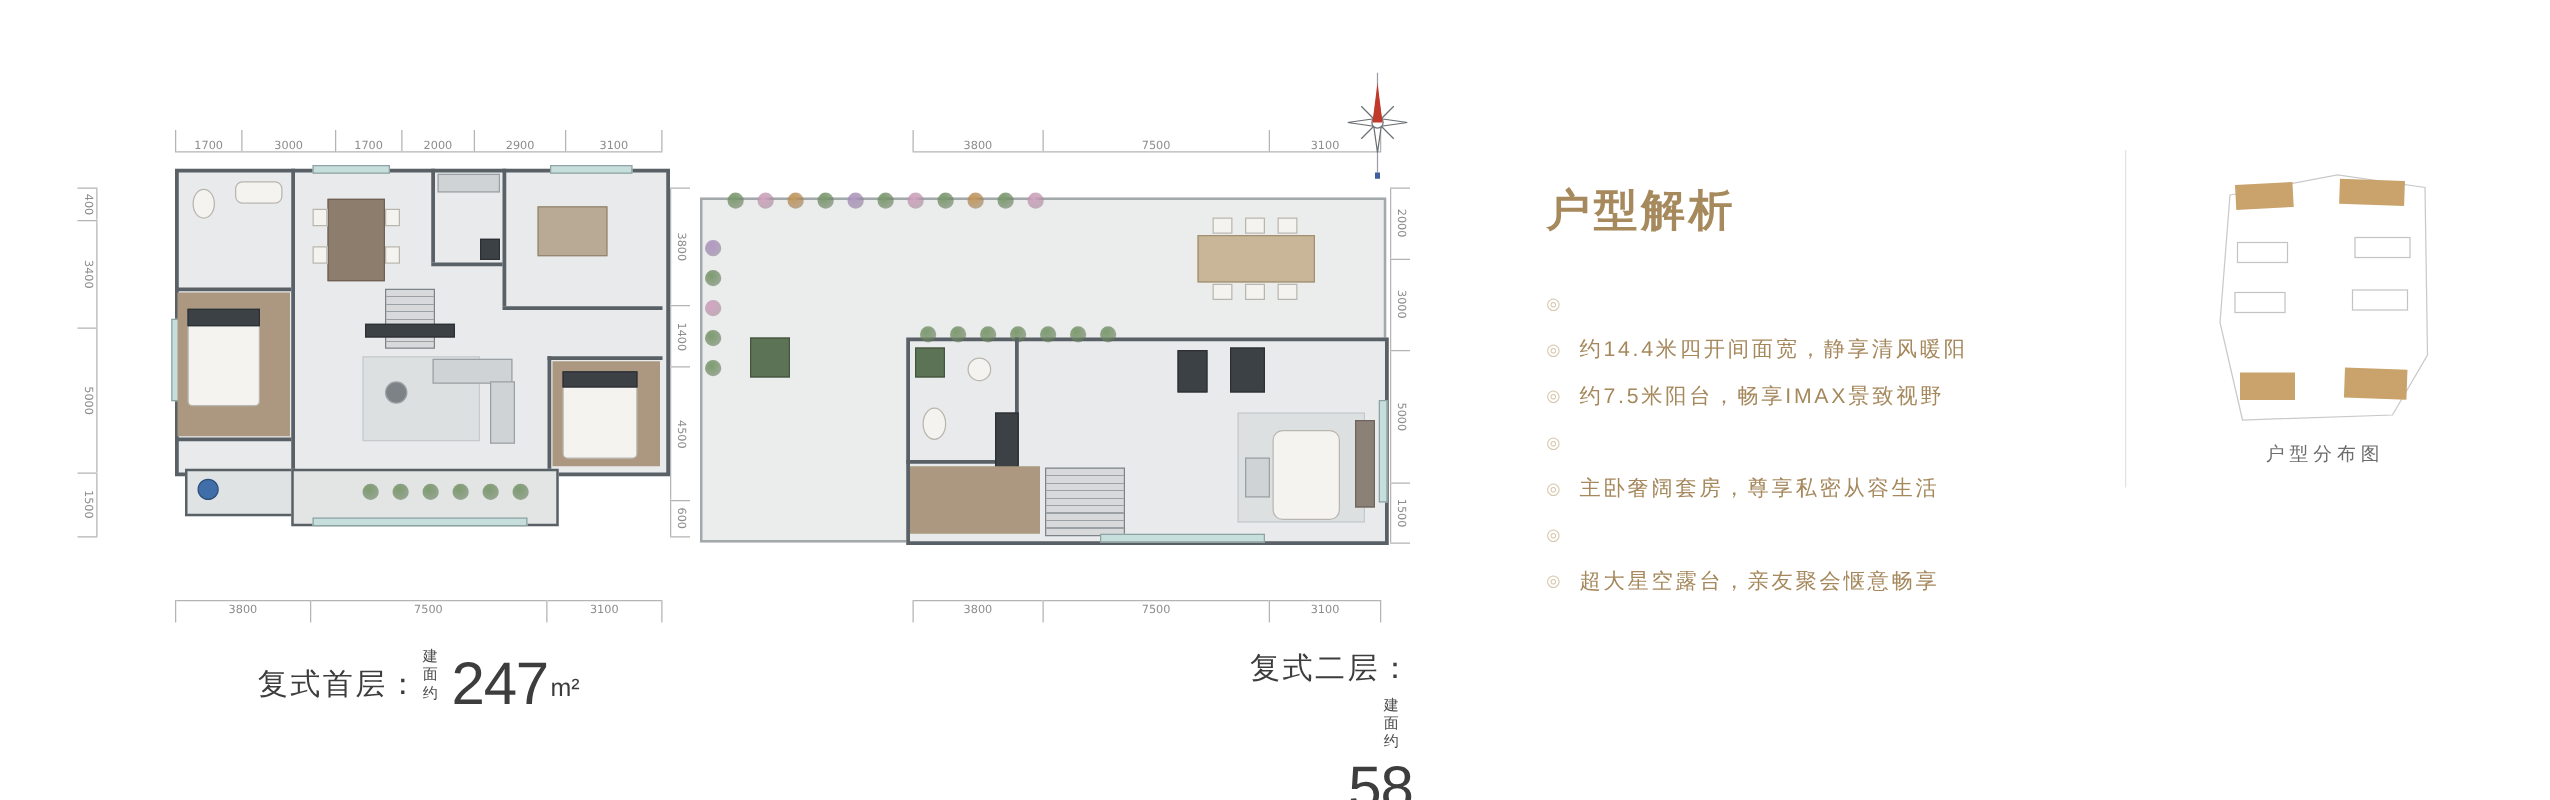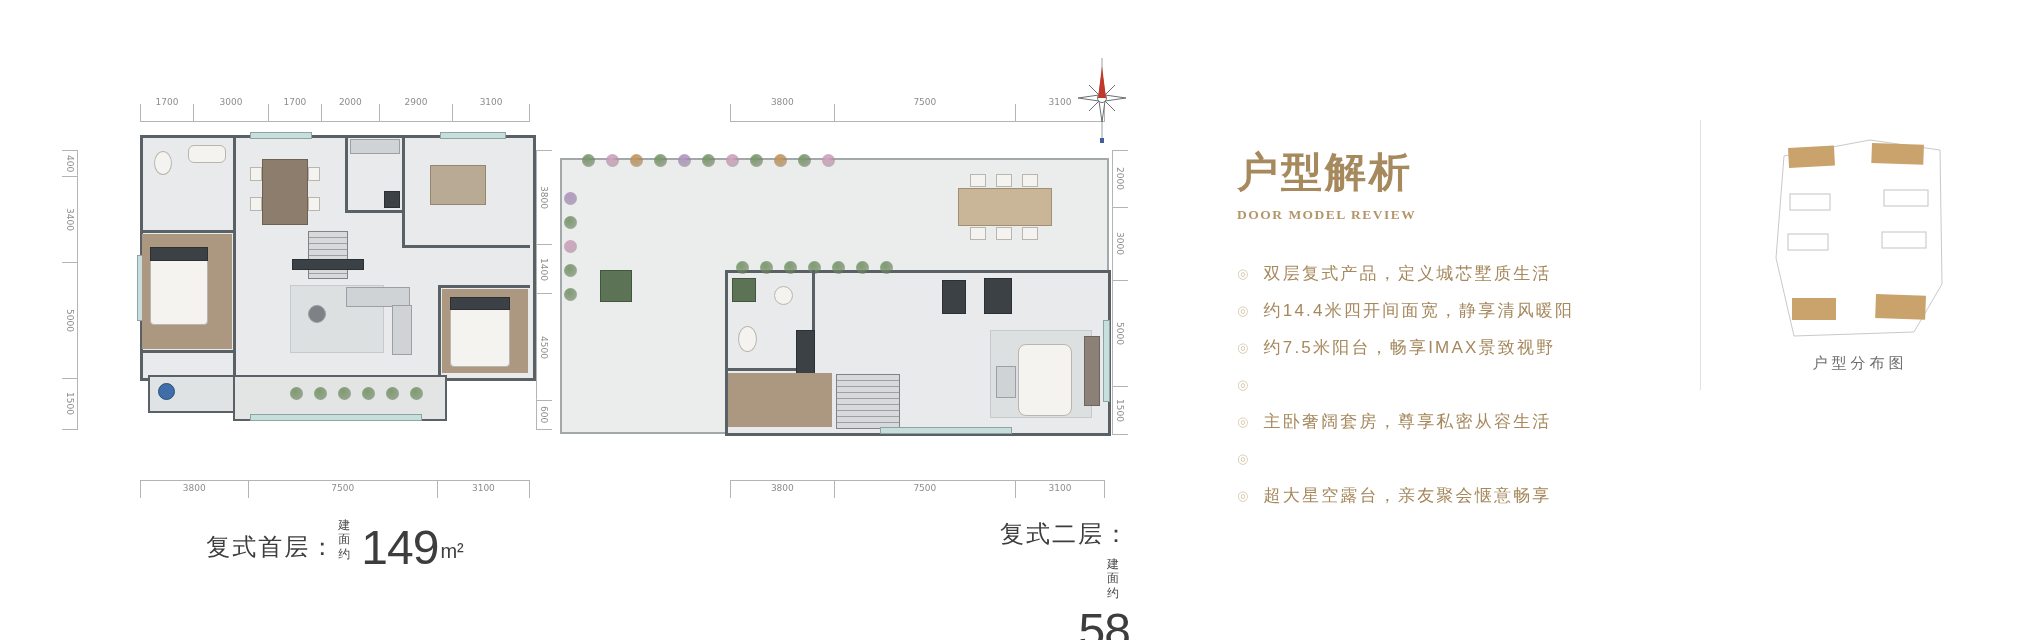--- a/index.html
+++ b/index.html
@@ -6,21 +6,21 @@
   #app{position:relative;width:2040px;height:640px;background:#ffffff;overflow:hidden;
        font-family:"Liberation Sans","DejaVu Sans",sans-serif;}
 
   
   .dims{position:absolute;display:flex;}
   .dims .seg{display:flex;justify-content:center;font-size:9px;color:#8d8d8d;
              font-family:"DejaVu Sans",sans-serif;}
   .dims-h{height:18px;}
   .dims-h .seg{border-left:1px solid #b4b4b4;}
   .dims-h .seg:last-child{border-right:1px solid #b4b4b4;}
-  .dims-h.above .seg{align-items:flex-end;padding-bottom:15px;
+  .dims-h.above .seg{align-items:flex-end;padding-bottom:0;
       background:linear-gradient(#b4b4b4,#b4b4b4) left bottom/100% 1px no-repeat;}
   .dims-h.below .seg{align-items:flex-start;padding-top:3px;
       background:linear-gradient(#b4b4b4,#b4b4b4) left top/100% 1px no-repeat;}
   .dims-v{flex-direction:column;width:16px;}
   .dims-v .seg{border-top:1px solid #b4b4b4;align-items:center;
       writing-mode:vertical-rl;}
   .dims-v .seg:last-child{border-bottom:1px solid #b4b4b4;}
   .dims-v.line-r .seg{background:linear-gradient(#b4b4b4,#b4b4b4) right center/1px 100% no-repeat;}
   .dims-v.line-l .seg{background:linear-gradient(#b4b4b4,#b4b4b4) left center/1px 100% no-repeat;}
 
@@ -46,21 +46,21 @@
                 justify-content:center;color:#3d3d3d;}
   .cap-prefix{font-size:24px;letter-spacing:2px;padding-bottom:7px;}
   .cap-qualifier{width:20px;font-size:12px;line-height:1.2;color:#4a4a4a;
                  margin:0 3px 9px 2px;word-break:break-all;}
   .cap-value{font-size:48px;line-height:.92;letter-spacing:-1px;}
   .cap-unit{font-size:20px;margin:0 0 7px 2px;}
 
   
   .panel{position:absolute;left:1237px;top:145px;width:440px;}
   .panel-title{font-family:"Liberation Serif","DejaVu Serif",serif;font-weight:bold;
-               font-size:41px;letter-spacing:3px;color:#a6895c;}
+               font-size:35px;letter-spacing:3px;color:#a6895c;}
   .panel-sub{margin-top:7px;font-family:"Liberation Serif","DejaVu Serif",serif;
              font-weight:bold;font-size:13.5px;letter-spacing:1.5px;color:#b3976b;}
   .bullets{margin-top:39px;}
   .bullet{display:flex;align-items:center;gap:13px;height:22px;margin-bottom:15px;
           font-size:17px;letter-spacing:2.2px;color:#a5885c;}
   .bicon{font-size:13px;color:#d7c8ad;line-height:1;}
 
   .divider{position:absolute;left:1700px;top:120px;width:1px;height:270px;background:#e2e2e2;}
 
   
@@ -163,21 +163,21 @@
         <span style="background: radial-gradient(circle at 38% 34%, rgb(125, 156, 111), rgba(0, 0, 0, 0.25) 130%);"></span>
         <span style="background: radial-gradient(circle at 38% 34%, rgb(125, 156, 111), rgba(0, 0, 0, 0.25) 130%);"></span>
         <span style="background: radial-gradient(circle at 38% 34%, rgb(125, 156, 111), rgba(0, 0, 0, 0.25) 130%);"></span>
       </div>
     <div class="fur round" style="left:18px;top:248px;width:15px;height:15px;background:#3f6ea8;border-color:#2c4f7c;"></div>
   </div>
 
   <div class="plan-caption" style="left:140px;width:390px;">
     <span class="cap-prefix">复式首层：</span>
     <span class="cap-qualifier">建面约</span>
-    <span class="cap-value">149</span>
+    <span class="cap-value">247</span>
     <span class="cap-unit">m²</span>
   </div>
 
   <div class="dims dims-h above" style="left:730px;top:104px;width:375px;">
       <span class="seg" style="flex-grow: 3800;">3800</span>
       <span class="seg" style="flex-grow: 7500;">7500</span>
       <span class="seg" style="flex-grow: 3100;">3100</span>
     </div>
 
   <div class="dims dims-v line-l" style="left:1112px;top:150px;height:285px;">
@@ -277,25 +277,23 @@
         <polygon points="37,27 27,37 27,43 37,53 27,43 21,43 11,53 21,43 21,37 11,27 21,37 27,37" fill="none"></polygon>
       </g>
       <circle cx="24" cy="40" r="4.5" fill="#ffffff" stroke="#6b7074"></circle>
       <polygon points="24,8 20,40 28,40" fill="#c0392b"></polygon>
       <rect x="22" y="80" width="4" height="5" fill="#3f5f9e"></rect>
     </svg>
   </div>
 
   <div class="panel">
     <div class="panel-title">户型解析</div>
-    <div class="panel-sub">DOOR MODEL REVIEW</div>
     <div class="bullets">
       <div class="bullet">
         <span class="bicon">◎</span>
-        <span>双层复式产品，定义城芯墅质生活</span>
       </div>
       <div class="bullet">
         <span class="bicon">◎</span>
         <span>约14.4米四开间面宽，静享清风暖阳</span>
       </div>
       <div class="bullet">
         <span class="bicon">◎</span>
         <span>约7.5米阳台，畅享IMAX景致视野</span>
       </div>
       <div class="bullet">

